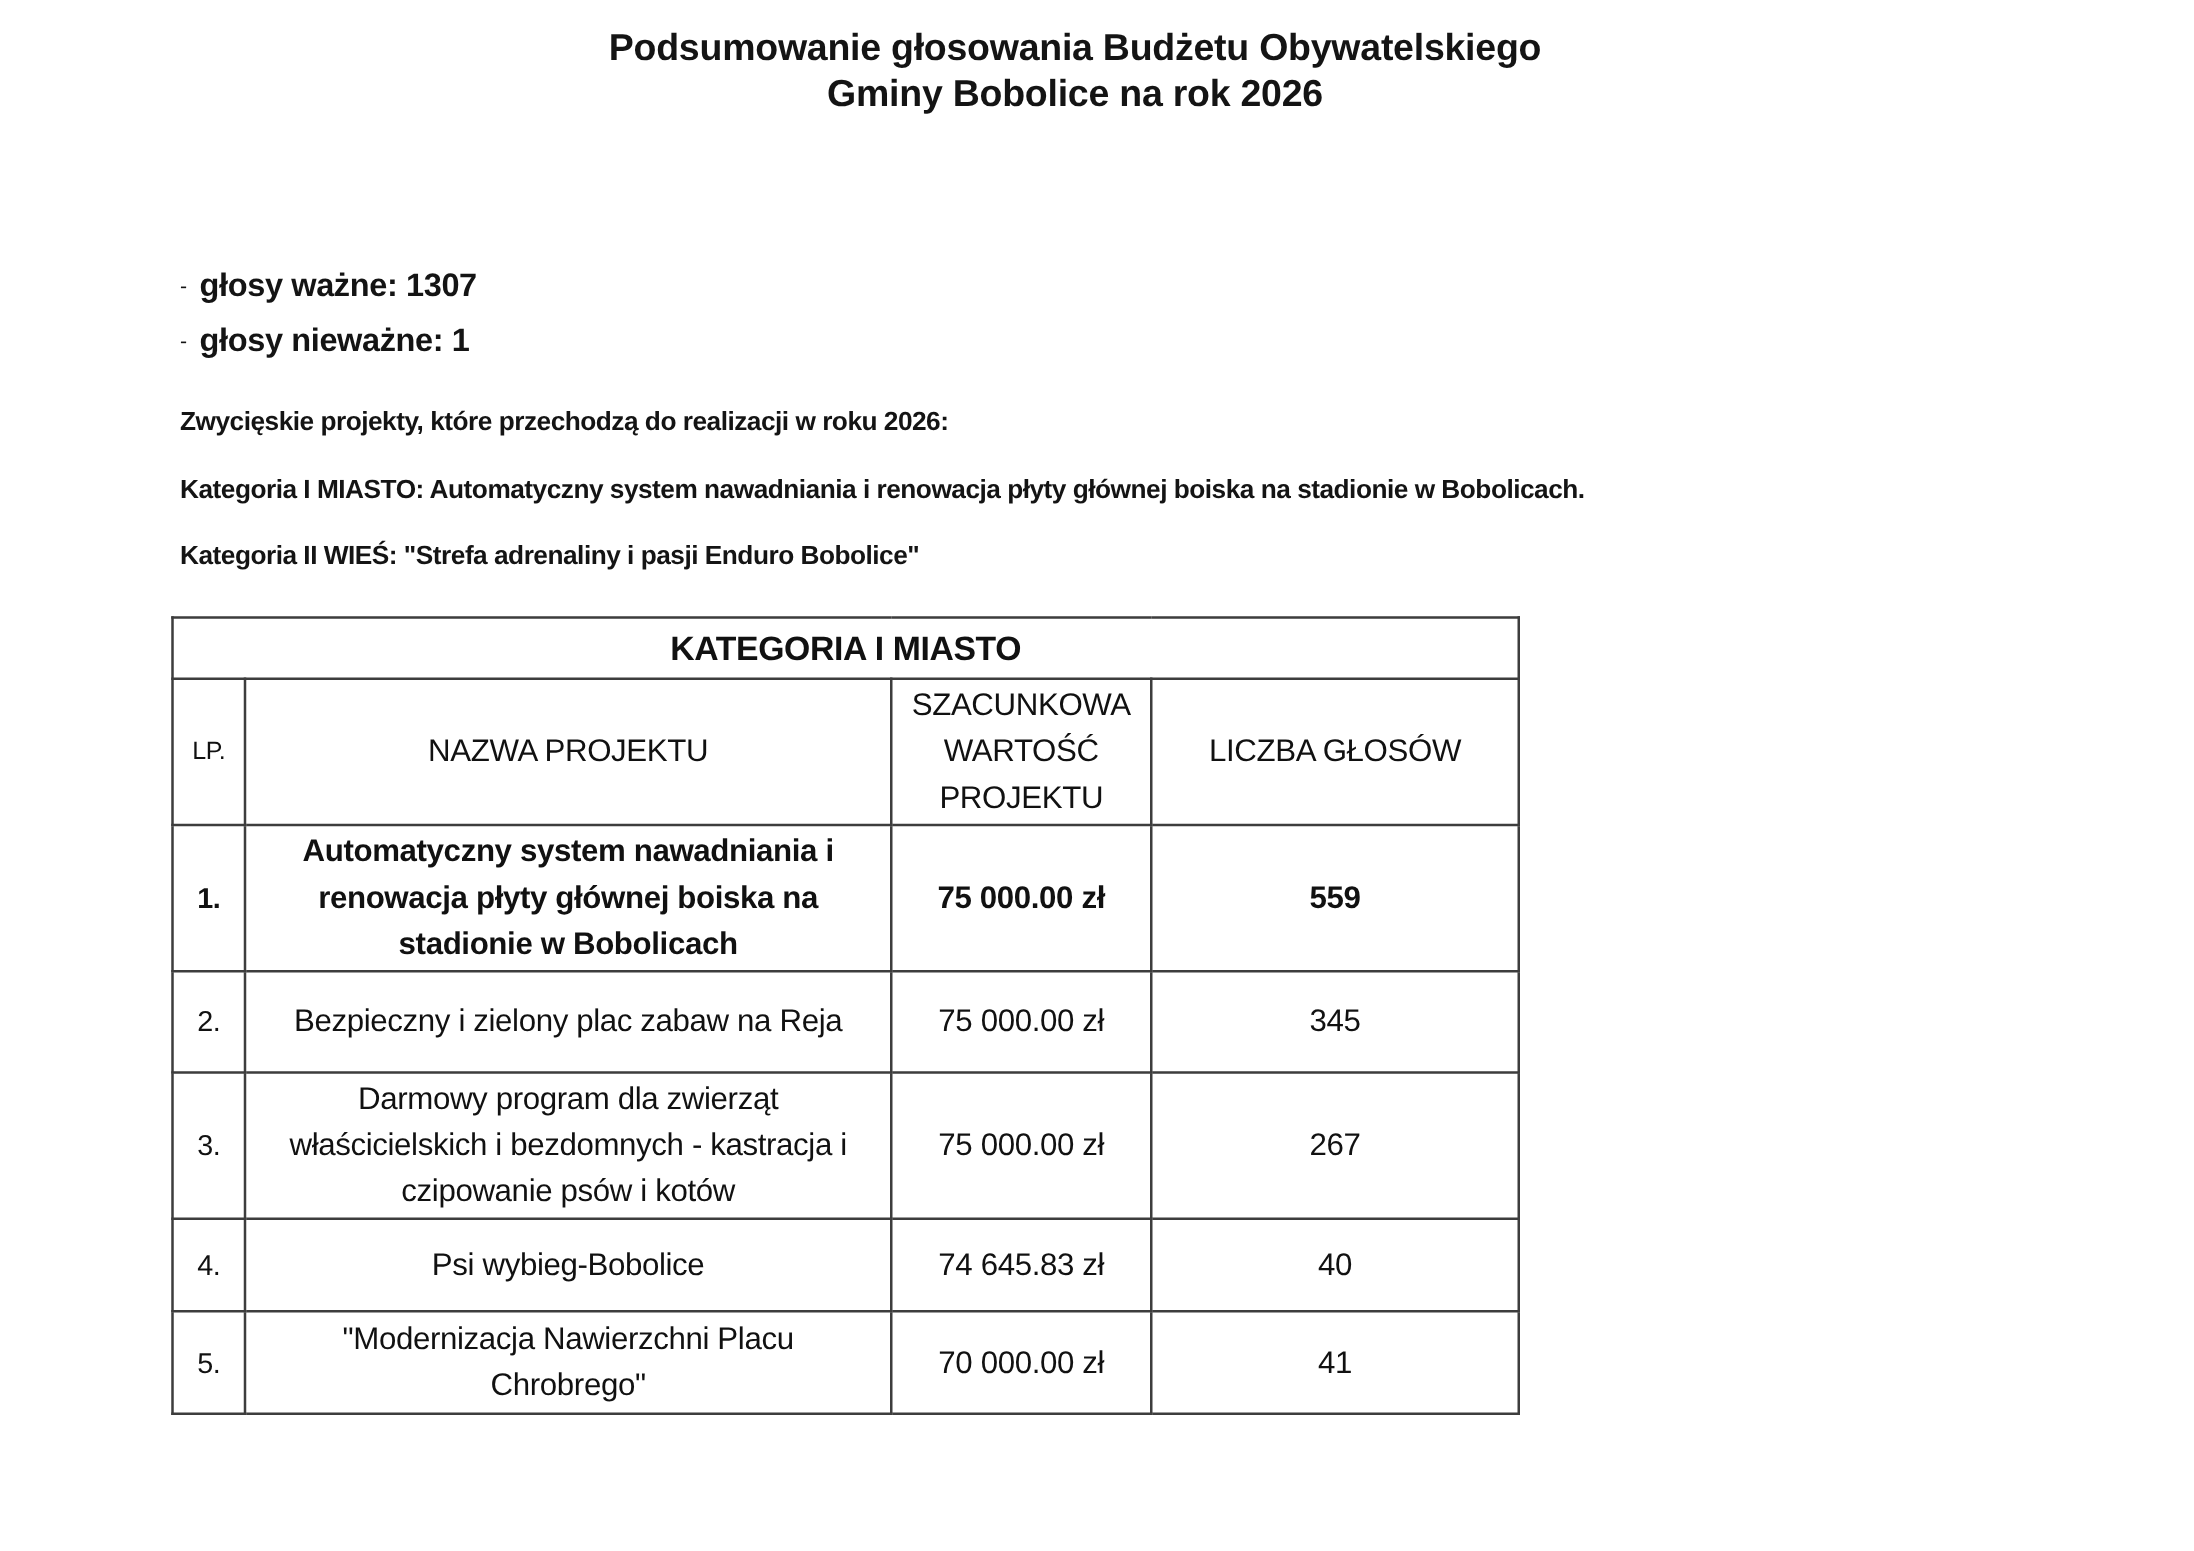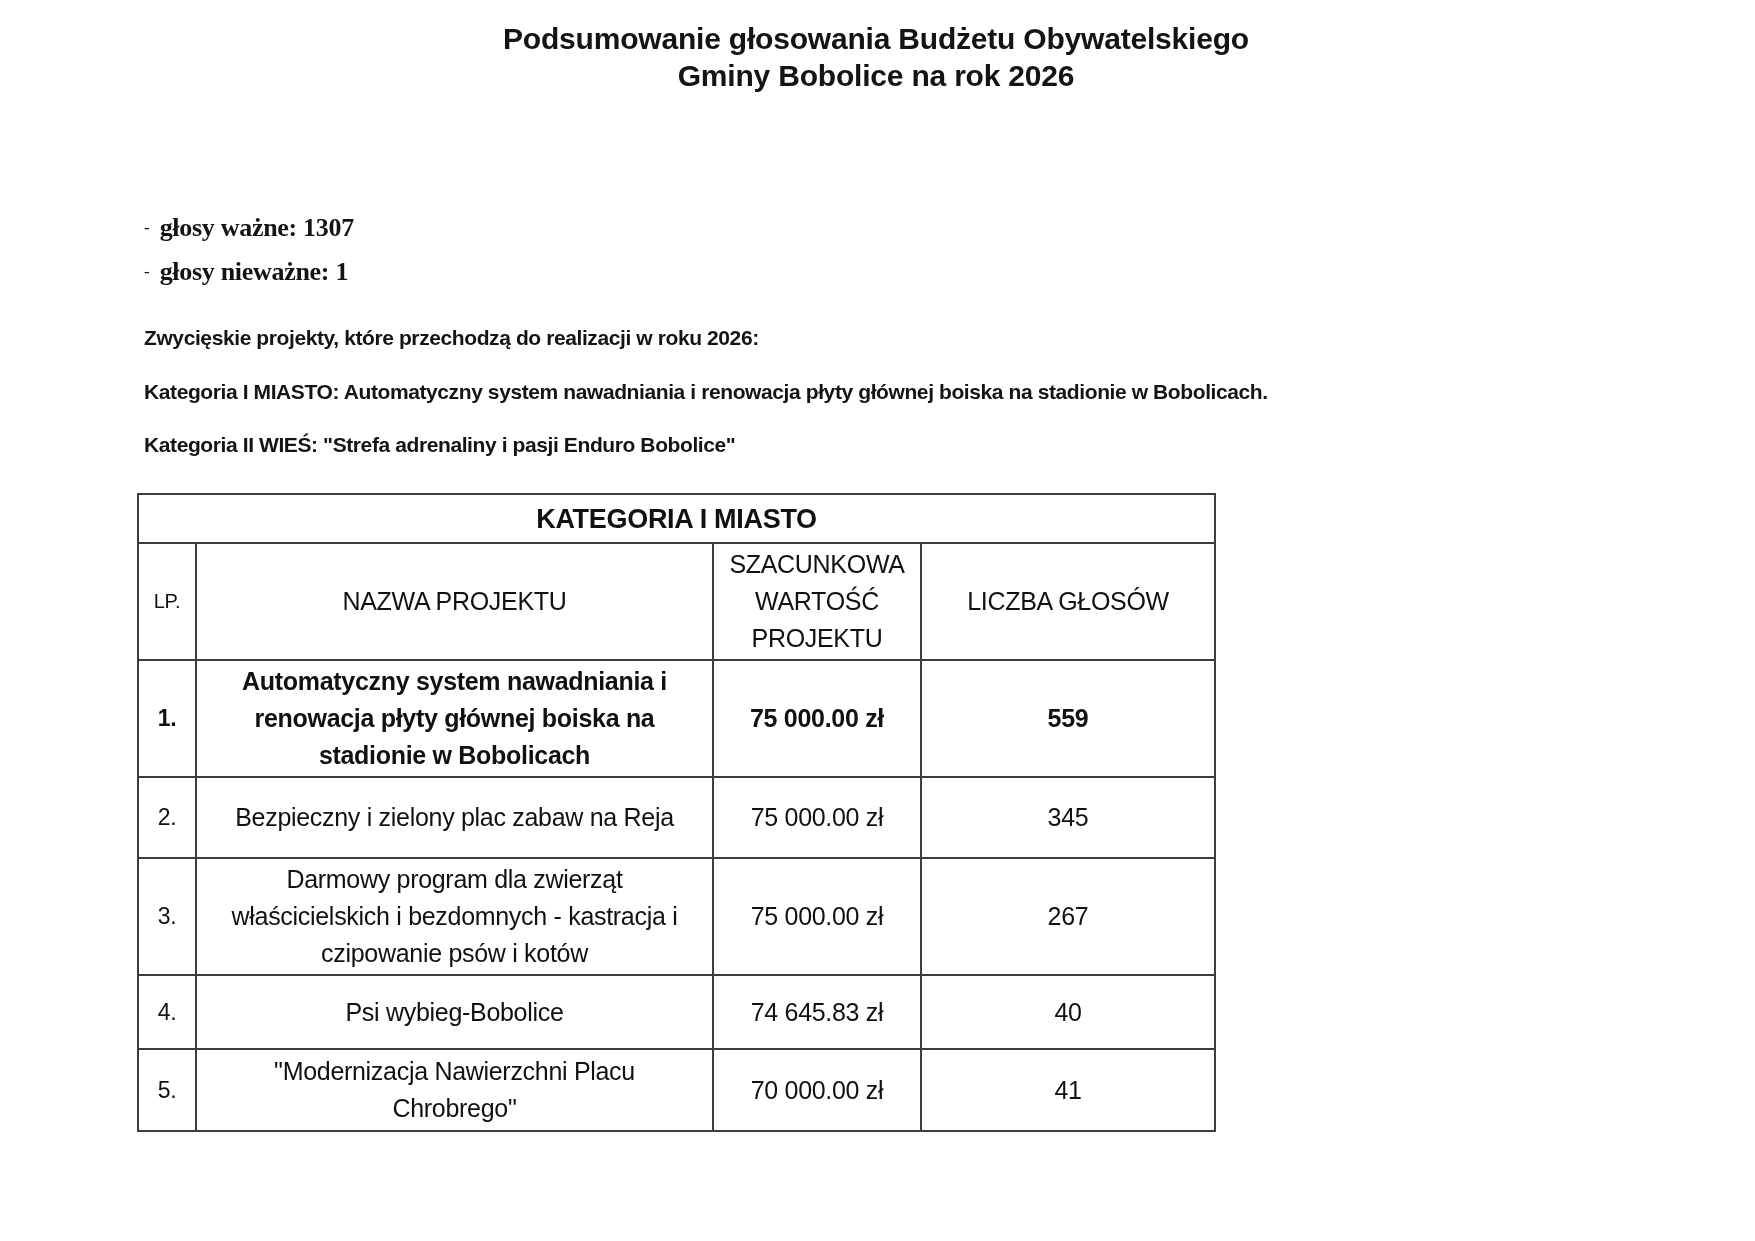--- a/index.html
+++ b/index.html
@@ -6,33 +6,33 @@
   .page{
     position:relative;
     width:1755px;height:1241px;
     background:#ffffff;
     font-family:"Liberation Sans",sans-serif;
     color:#141414;
     overflow:hidden;
     letter-spacing:-0.3px;
   }
   .title{
-    position:absolute;top:20px;left:16px;width:1720px;
+    position:absolute;top:20px;left:0;width:1720px;
     text-align:center;
     font-size:30px;font-weight:bold;line-height:37px;
     letter-spacing:-0.2px;
   }
   .summary{
     position:absolute;top:126px;left:152px;
     font-size:26px;line-height:37px;
   }
   .summary b{font-weight:bold;}
   .bullet{
     position:absolute;left:144px;
-    font-size:26px;font-weight:bold;line-height:32px;font-family:Liberation Serif, serif;
+    font-size:26px;font-weight:bold;line-height:32px;
   }
   .bullet .marker{
     font-weight:normal;font-size:17px;
     vertical-align:3px;margin-right:10px;letter-spacing:0;
   }
   .bullet-1{top:212px;}
   .bullet-2{top:256px;}
   .heading{
     position:absolute;left:144px;
     font-size:21px;font-weight:bold;line-height:30px;

